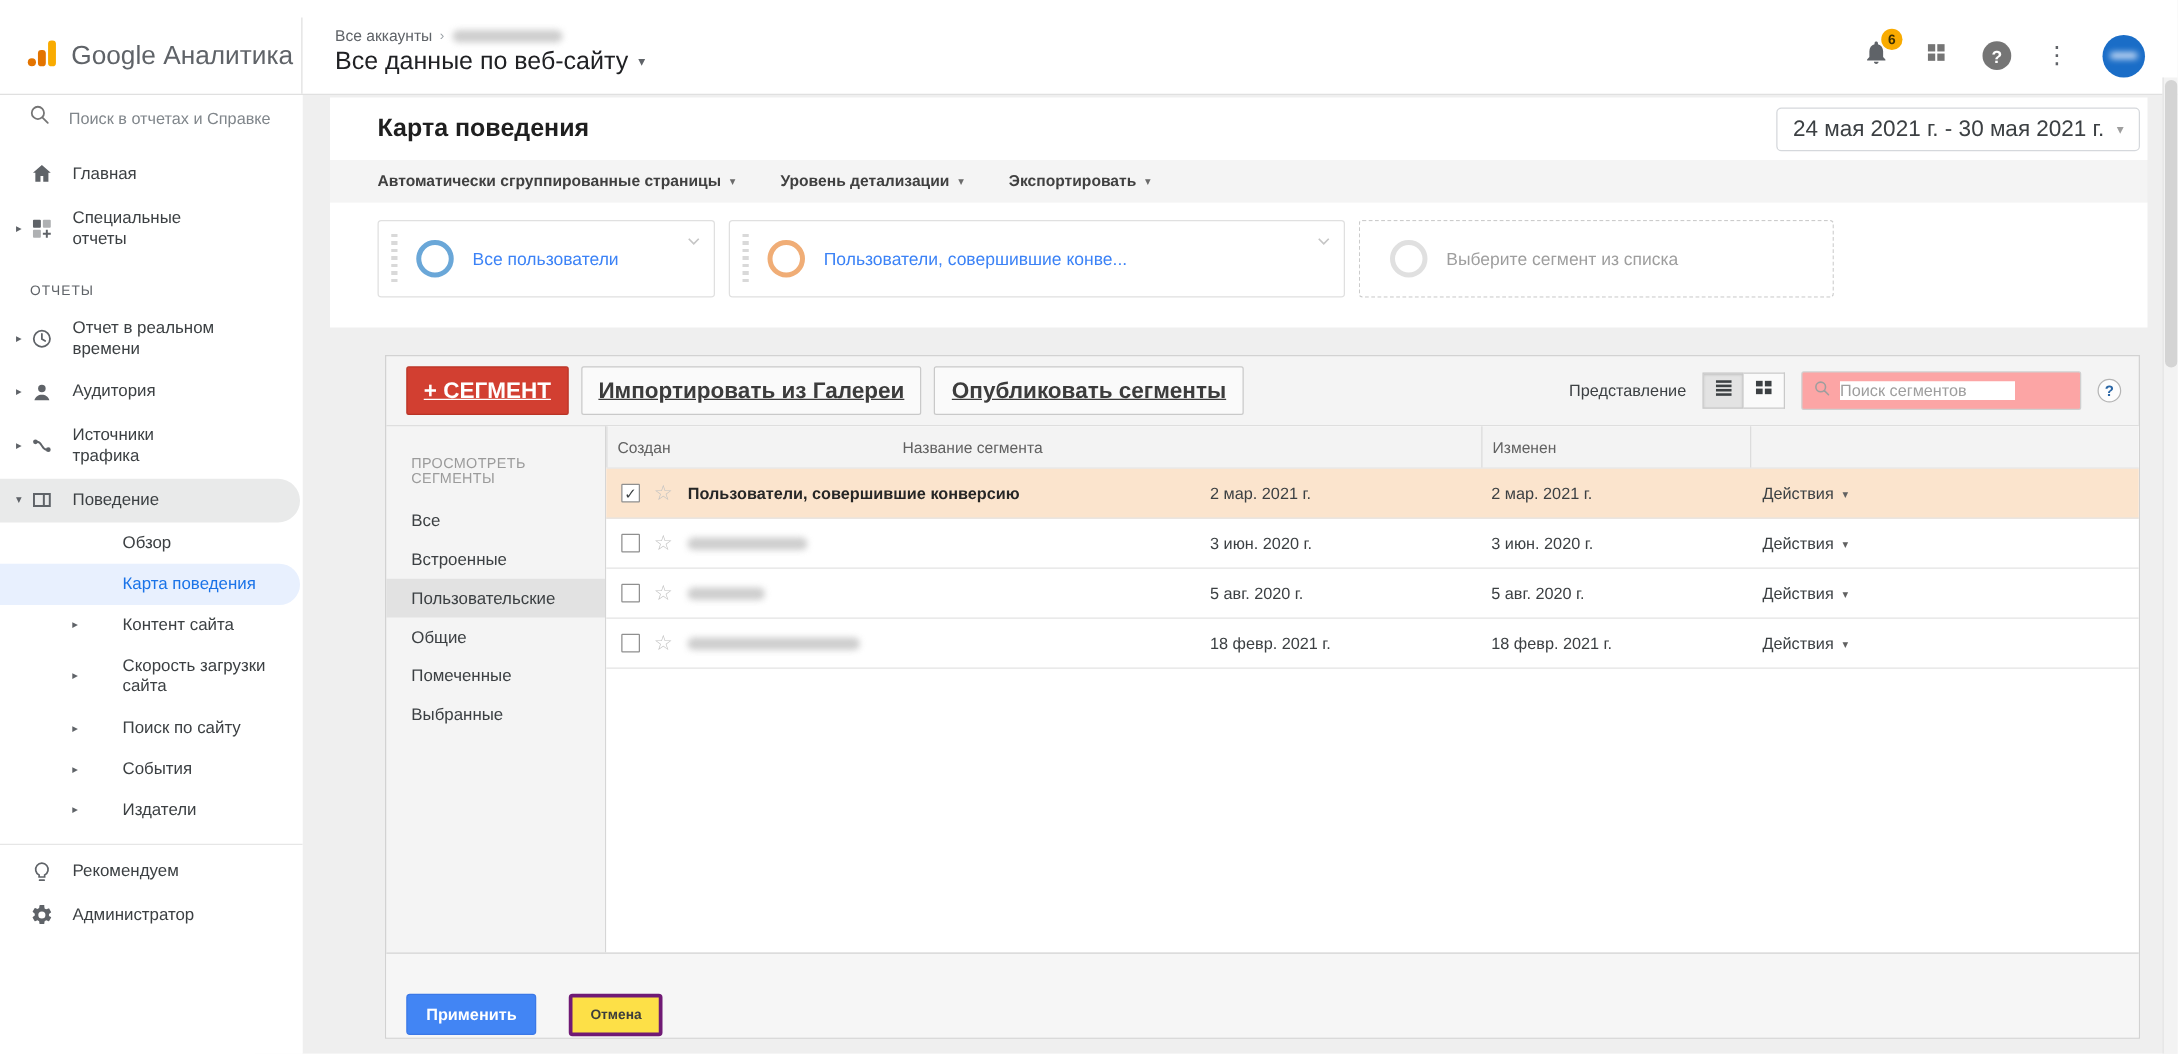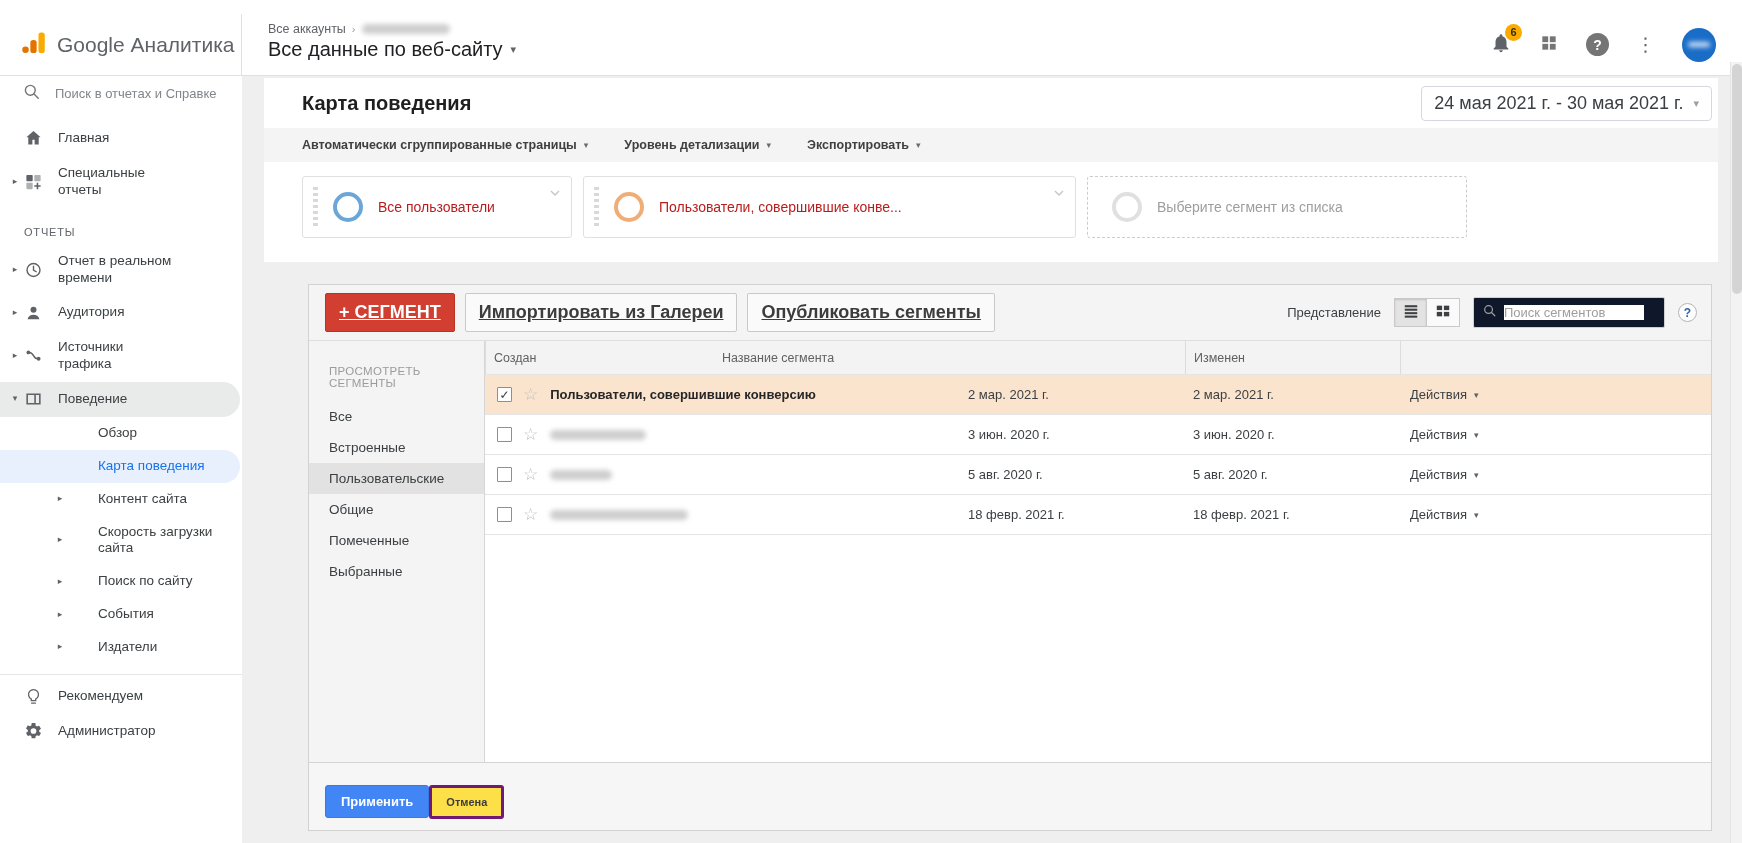--- a/index.html
+++ b/index.html
@@ -72,41 +72,41 @@
   .toolbar-menu .caret { font-size:9px; color:#6b6b6b; }
 
   
   .chips-row { background:#fff; padding:14px 0 24px 38px; display:flex; gap:11px; }
   .chip { position:relative; height:62px; background:#fff; border:1px solid #e0e0e0; border-radius:3px;
     display:flex; align-items:center; gap:15px; padding-left:10px; cursor:pointer; }
   .chip.c0 { width:270px; } .chip.c1 { width:493px; } .chip.c2 { width:380px; border:1px dashed #cccccc; padding-left:24px; }
   .chip-handle { width:5px; height:40px;
     background-image:repeating-linear-gradient(to bottom,#d9d9d9 0 3px,transparent 3px 6px); }
   .chip-ring { width:30px; height:30px; border-radius:50%; border:4px solid; flex:0 0 auto; }
-  .chip-label { font-size:14px; color:#b91c1c; white-space:nowrap; overflow:hidden; }
+  .chip-label { font-size:14px; color:#3b82f6; white-space:nowrap; overflow:hidden; }
   .chip.c2 .chip-label { color:#9e9e9e; }
   .chip-chevron { position:absolute; top:8px; right:8px; }
 
   
   .segment-panel { margin:22px 0 0 44px; width:1404px; height:547px; background:#f4f4f4;
     border:1px solid #d2d2d2; display:flex; flex-direction:column; }
   .panel-toolbar { height:56px; display:flex; align-items:center; padding:0 14px 0 16px;
     border-bottom:1px solid #dedede; flex:0 0 auto; }
   .btn { font-size:18px; font-weight:bold; border-radius:2px; padding:8px 13px; cursor:pointer;
     white-space:nowrap;text-decoration:underline; }
   .btn-red { background:#d23f31; border:1px solid #b93325; color:#fff; margin-right:10px; }
   .btn-plain { background:#fafafa; border:1px solid #c9c9c9; color:#3c3c3c; margin-right:10px; }
   .toolbar-right { margin-left:auto; display:flex; align-items:center; gap:13px; }
   .view-label { font-size:13px; color:#3c4043; }
   .toggle-group { display:flex; }
   .toggle-btn { width:33px; height:29px; border:1px solid #c9c9c9; background:#fafafa;
     display:flex; align-items:center; justify-content:center; cursor:pointer; }
   .toggle-btn.pressed { background:#e3e3e3; box-shadow:inset 0 1px 2px rgba(0,0,0,.15); }
   .toggle-btn + .toggle-btn { border-left:none; }
-  .seg-search { width:192px; height:31px; background:#0f172a; border:1px solid #cfcfcf; border-radius:2px;
+  .seg-search { width:224px; height:31px; background:#fca5a5; border:1px solid #cfcfcf; border-radius:2px;
     display:flex; align-items:center; gap:7px; padding:0 8px; }
   .seg-search input { border:none; outline:none; font-size:13px; width:140px; color:#3c4043; }
   .seg-search input::placeholder { color:#9e9e9e; }
   .help-small { width:19px; height:19px; border-radius:50%; background:#fdfdfd; border:1px solid #b5b5b5;
     color:#2a66a5; font-size:12px; font-weight:bold; display:flex; align-items:center;
     justify-content:center; cursor:pointer; }
 
   .panel-body { flex:1; display:flex; min-height:0; }
   .inner-nav { width:176px; border-right:1px solid #d6d6d6; padding-top:24px; flex:0 0 auto; }
   .vnav-label { font-size:11.5px; color:#9b9b9b; letter-spacing:.3px; padding:0 0 12px 20px; }
@@ -126,21 +126,21 @@
   .t-row.peach { background:#fbe4cd; }
   .checkbox { width:15px; height:15px; border:1px solid #8f8f8f; background:#fff; border-radius:1px;
     display:flex; align-items:center; justify-content:center; font-size:12px; color:#3c4043;
     cursor:pointer; flex:0 0 auto; }
   .star { font-size:17px; color:#c2c2c2; margin:0 12px 0 11px; cursor:pointer; line-height:1; }
   .seg-name { font-weight:bold; color:#262626; white-space:nowrap; overflow:hidden; }
   .actions-link { display:flex; align-items:center; gap:7px; cursor:pointer; }
   .actions-link .caret { font-size:9px; color:#616161; }
 
   .panel-footer { flex:0 0 auto; height:68px; border-top:1px solid #d4d4d4; background:#f6f6f6;
-    display:flex; align-items:flex-start; gap:0; padding:22px 0 0 16px; }
+    display:flex; align-items:flex-start; gap:26px; padding:32px 0 0 16px; }
   .btn-apply { background:#4285f4; border:1px solid #3b78e7; color:#fff; font-size:13px;
     font-weight:bold; border-radius:3px; padding:8px 15px; cursor:pointer; }
   .btn-cancel { background:#fde047; border:3px solid #701a75; color:#3c3c3c; font-size:11px;
     font-weight:bold; border-radius:3px; padding:8px 14px; cursor:pointer; }
 
   .scrollbar-track { position:absolute; right:0; top:62px; bottom:0; width:12px; background:#f3f3f3;
     border-left:1px solid #e4e4e4; z-index:40; }
   .scrollbar-thumb { position:absolute; top:2px; left:1px; width:10px; height:230px; background:#d4d4d4;
     border-radius:5px; }
 </style>

